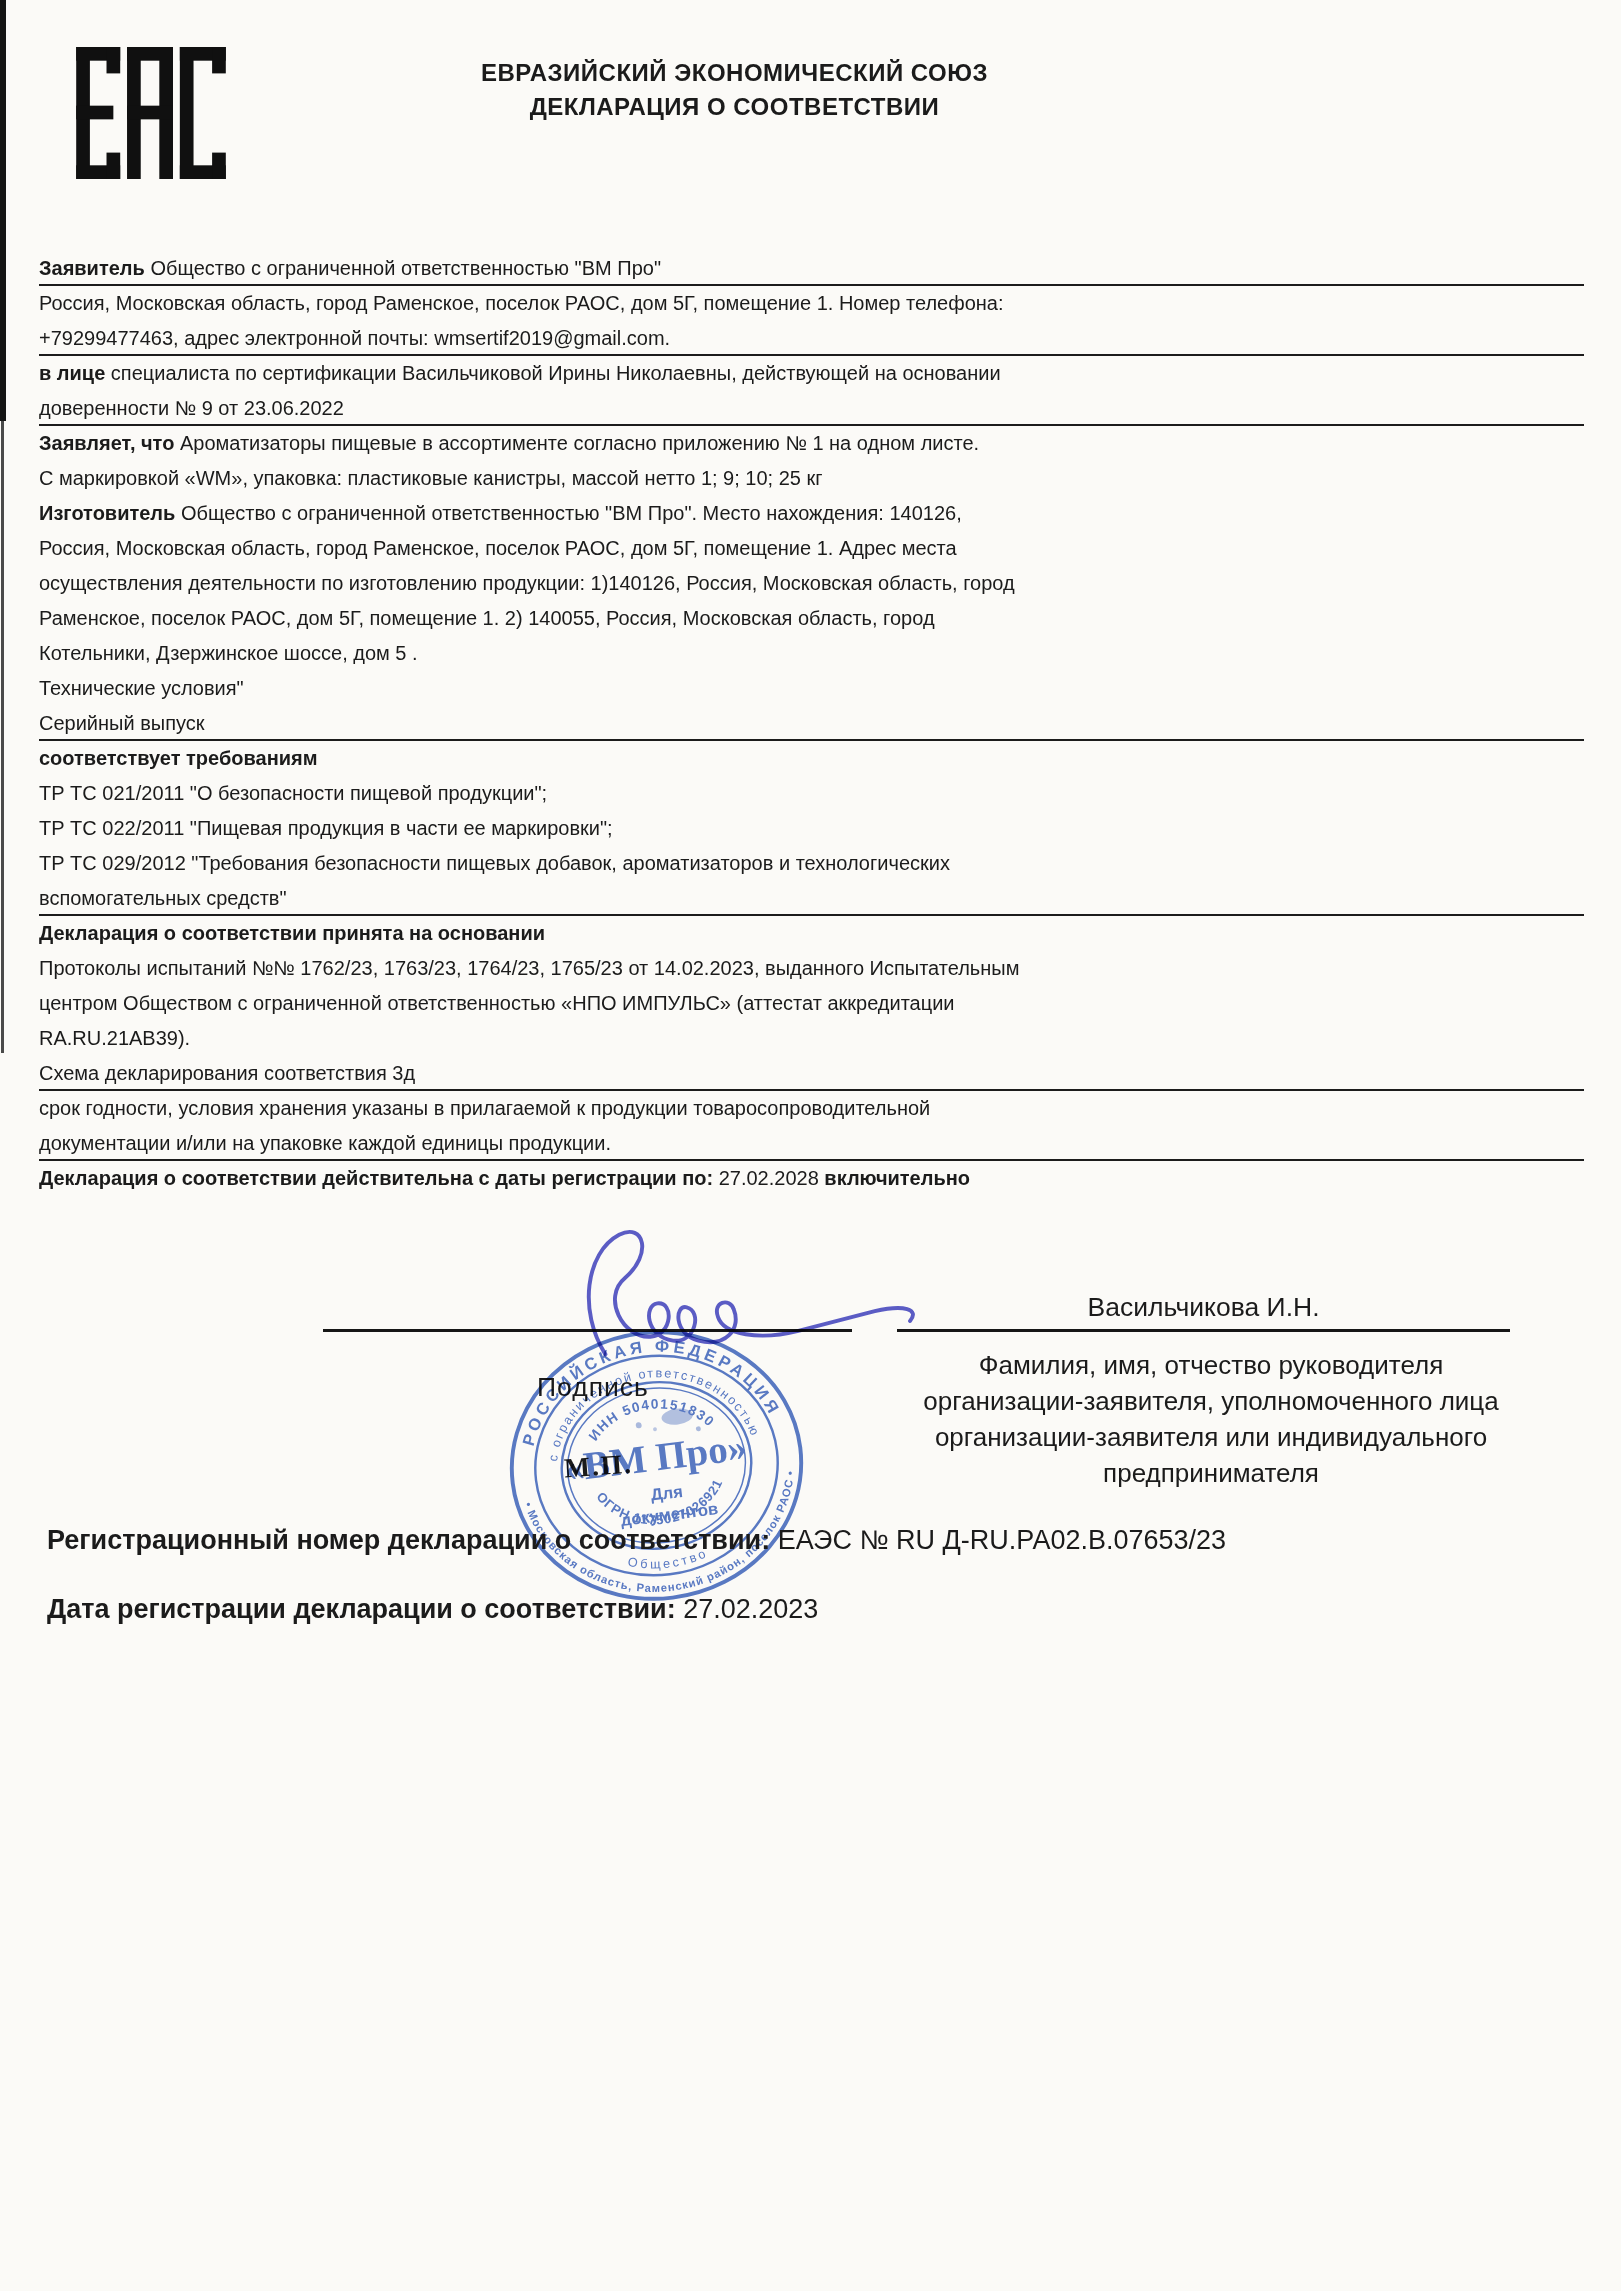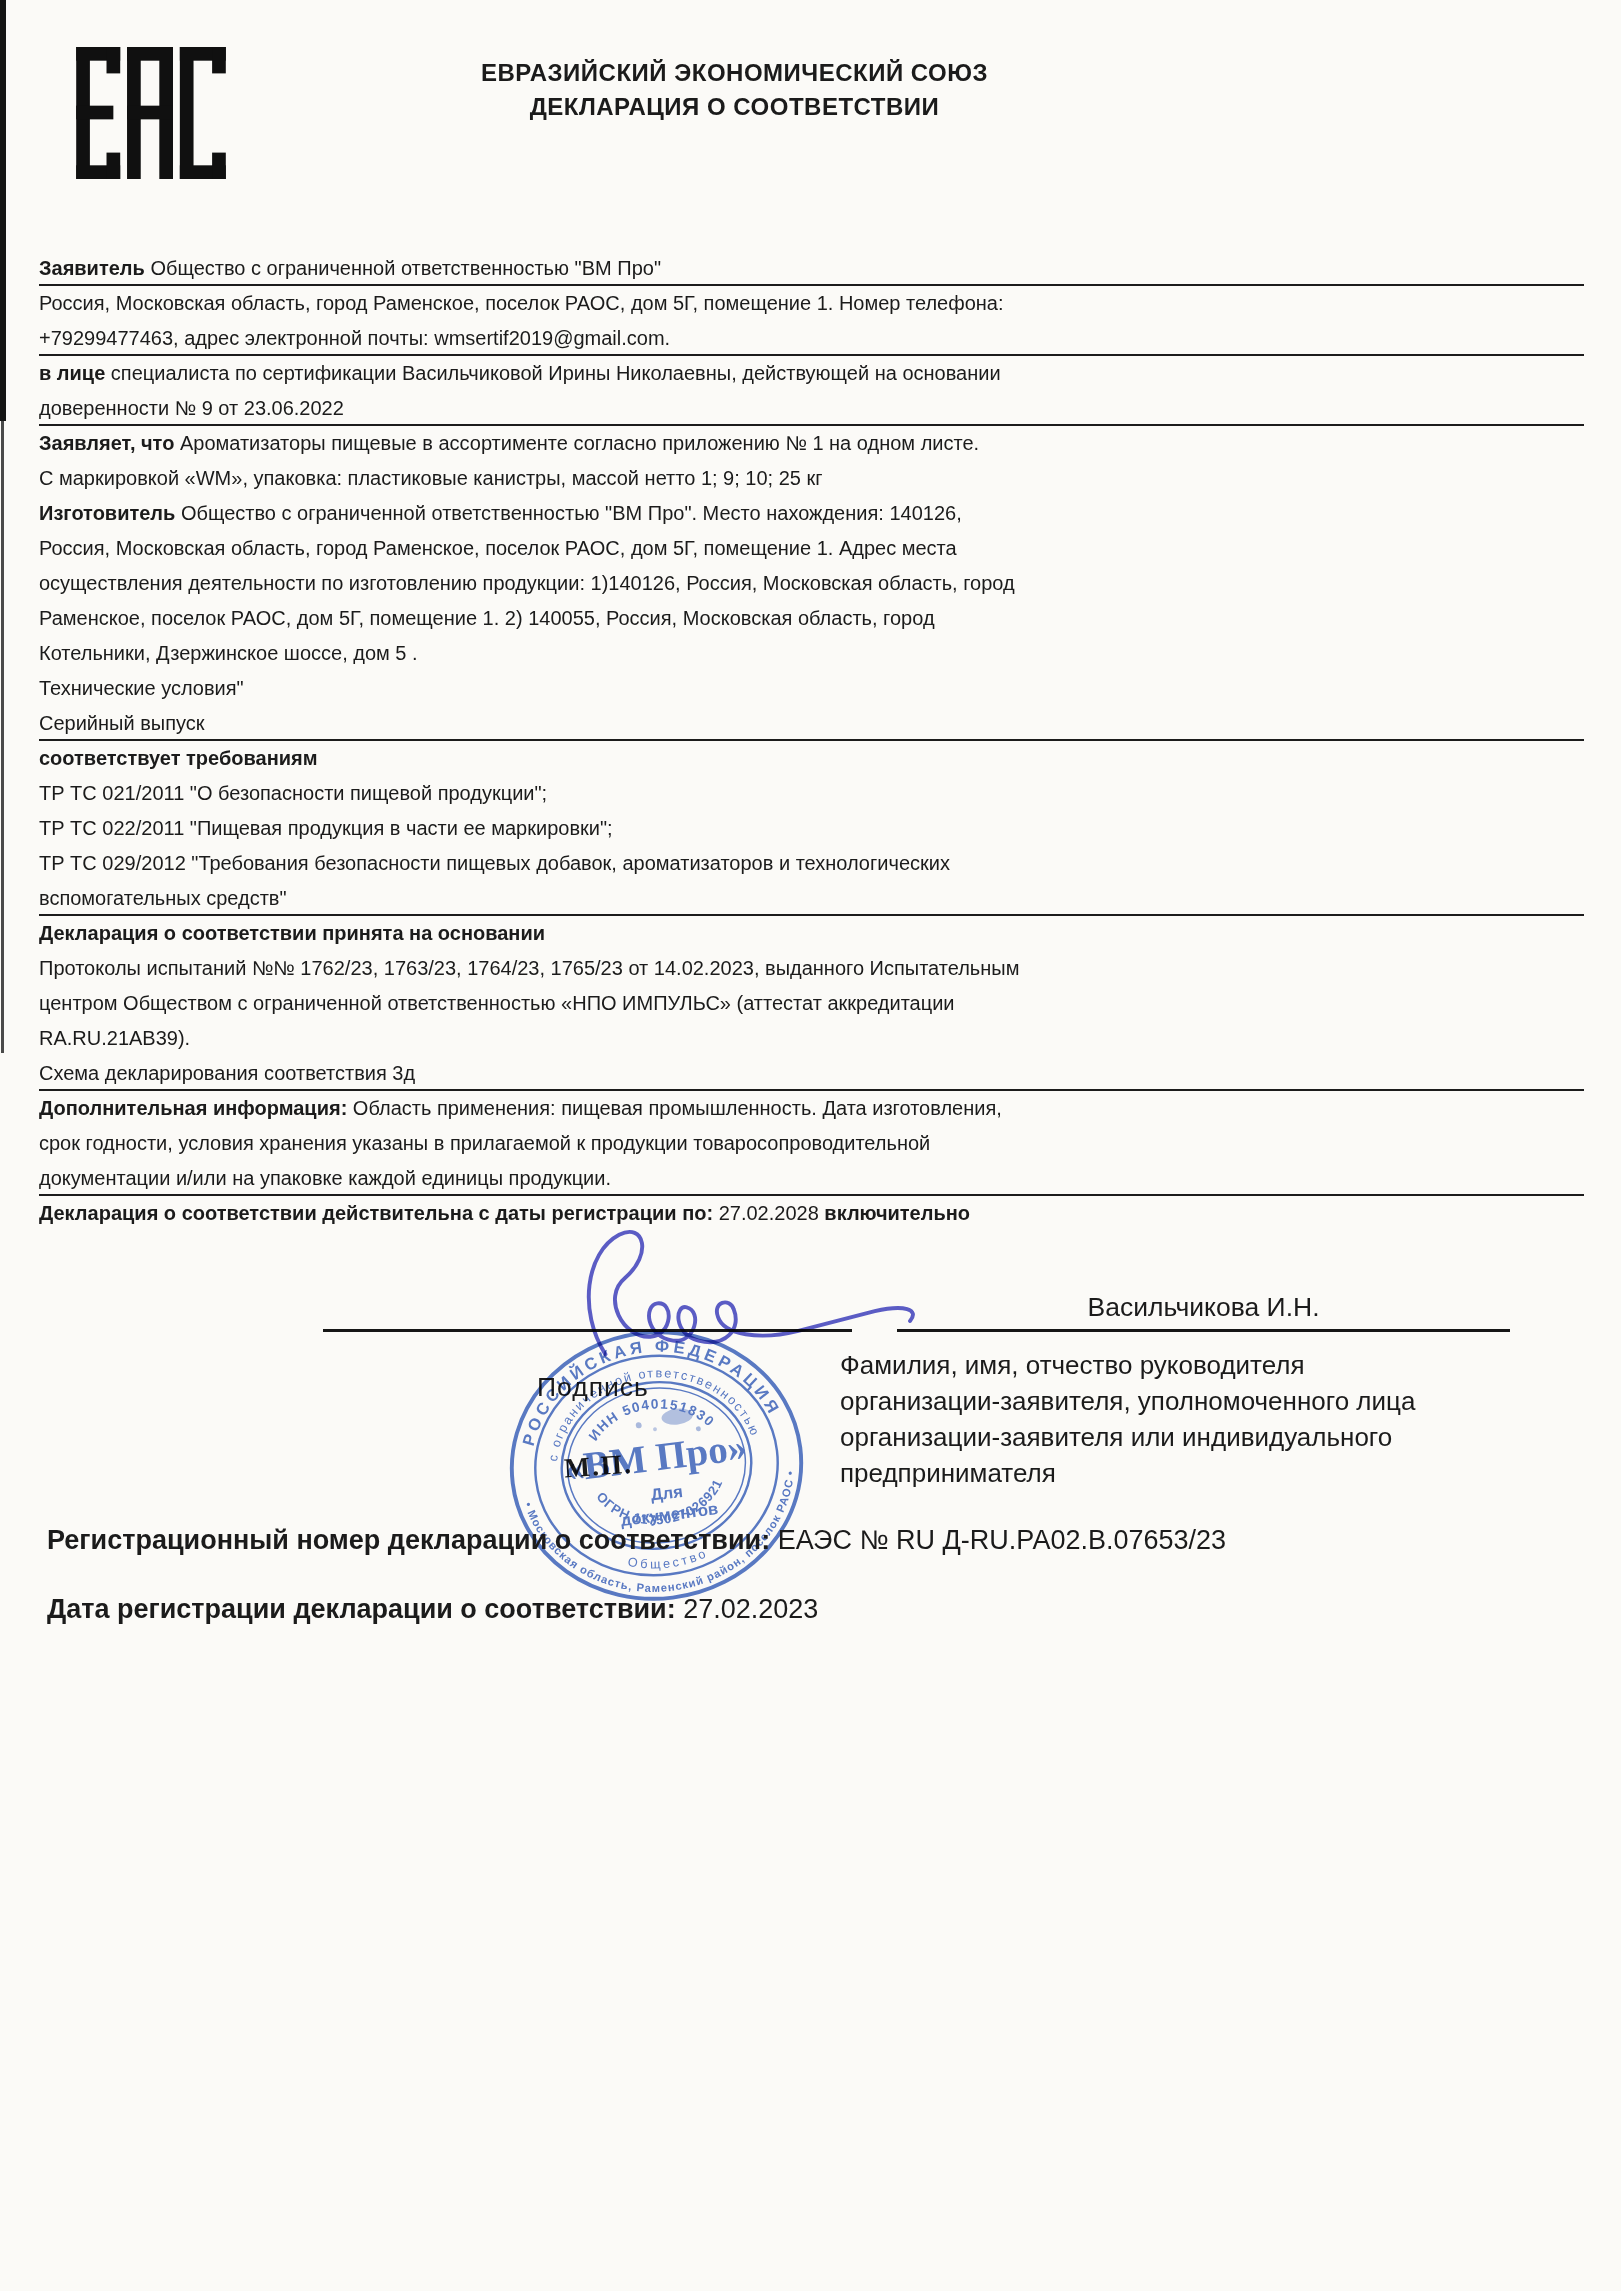--- a/index.html
+++ b/index.html
@@ -25,21 +25,21 @@
     height:35px;line-height:35px;font-size:20px;
   }
   .ln b{font-weight:700}
   .u{border-bottom:2px solid #1c1c1c}
   
   .sigline{height:2.9px;background:#161616}
   .sigline-left{left:323px;top:1329px;width:529px}
   .sigline-right{left:897px;top:1329px;width:613px}
   .signame{left:897px;top:1292px;width:613px;text-align:center;font-size:26.5px}
   .caption{
-    left:840px;top:1347px;width:642px;
+    left:890px;top:1347px;width:642px;text-align:center;
     font-size:26px;line-height:36px;
   }
   .podpis{left:537px;top:1372px;font-size:26.5px;letter-spacing:1px}
   .mp{
     left:564px;top:1451px;font-family:"Liberation Serif",serif;
     font-weight:700;font-size:27.4px;letter-spacing:2px;transform:rotate(-4deg);
   }
   .sigink{left:529px;top:1217px;mix-blend-mode:multiply}
   .stamp{left:495px;top:1304px;mix-blend-mode:multiply;opacity:.93}
   
@@ -101,21 +101,20 @@
   <div class="ln"><b>соответствует требованиям</b></div>
   <div class="ln"><span>ТР ТС 021/2011 "О безопасности пищевой продукции";</span></div>
   <div class="ln"><span>ТР ТС 022/2011 "Пищевая продукция в части ее маркировки";</span></div>
   <div class="ln"><span>ТР ТС 029/2012 "Требования безопасности пищевых добавок, ароматизаторов и технологических</span></div>
   <div class="ln u"><span>вспомогательных средств"</span></div>
   <div class="ln"><b>Декларация о соответствии принята на основании</b></div>
   <div class="ln"><span>Протоколы испытаний №№ 1762/23, 1763/23, 1764/23, 1765/23 от 14.02.2023, выданного Испытательным</span></div>
   <div class="ln"><span>центром Обществом с ограниченной ответственностью «НПО ИМПУЛЬС» (аттестат аккредитации</span></div>
   <div class="ln"><span>RA.RU.21АВ39).</span></div>
   <div class="ln u"><span>Схема декларирования соответствия 3д</span></div>
-  <div class="ln"><b>Дополнительная информация:</b><span> Область применения: пищевая промышленность. Дата изготовления,</span></div>
   <div class="ln"><span>срок годности, условия хранения указаны в прилагаемой к продукции товаросопроводительной</span></div>
   <div class="ln u"><span>документации и/или на упаковке каждой единицы продукции.</span></div>
   <div class="ln"><b>Декларация о соответствии действительна с даты регистрации по:</b><span> 27.02.2028 </span><b>включительно</b></div>
 </div>
 
 <div class="abs sigline sigline-left"></div>
 <div class="abs sigline sigline-right"></div>
 <div class="abs signame">Васильчикова И.Н.</div>
 <div class="abs caption">
   <div>Фамилия, имя, отчество руководителя</div>

